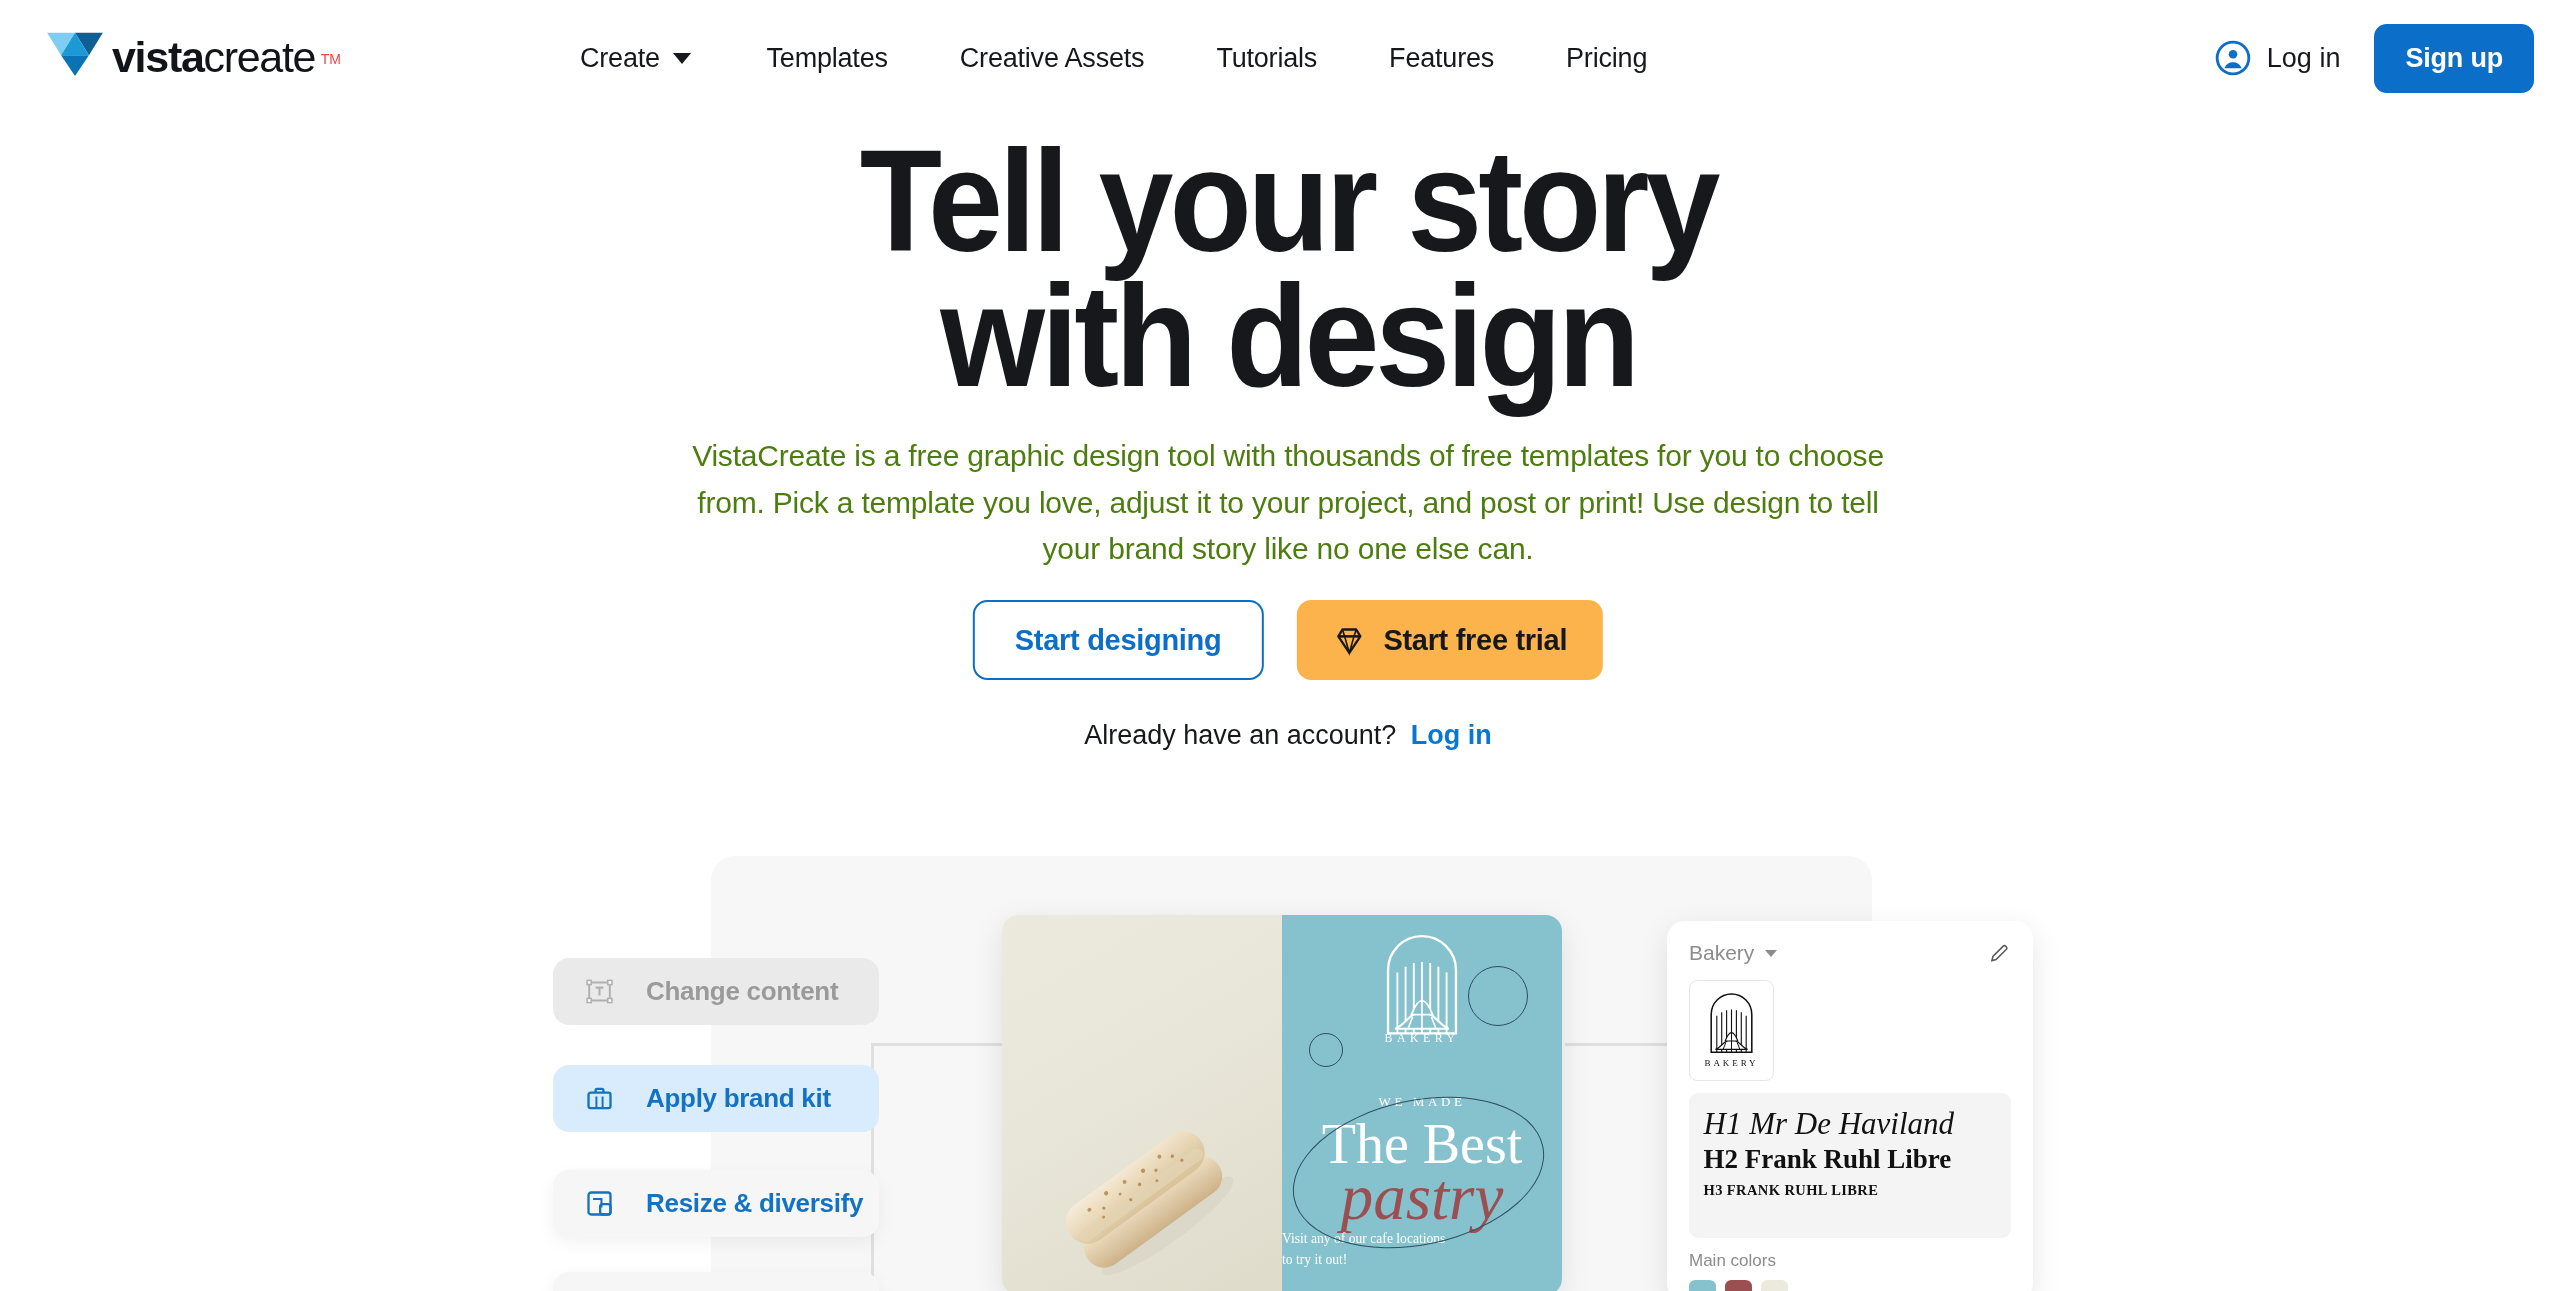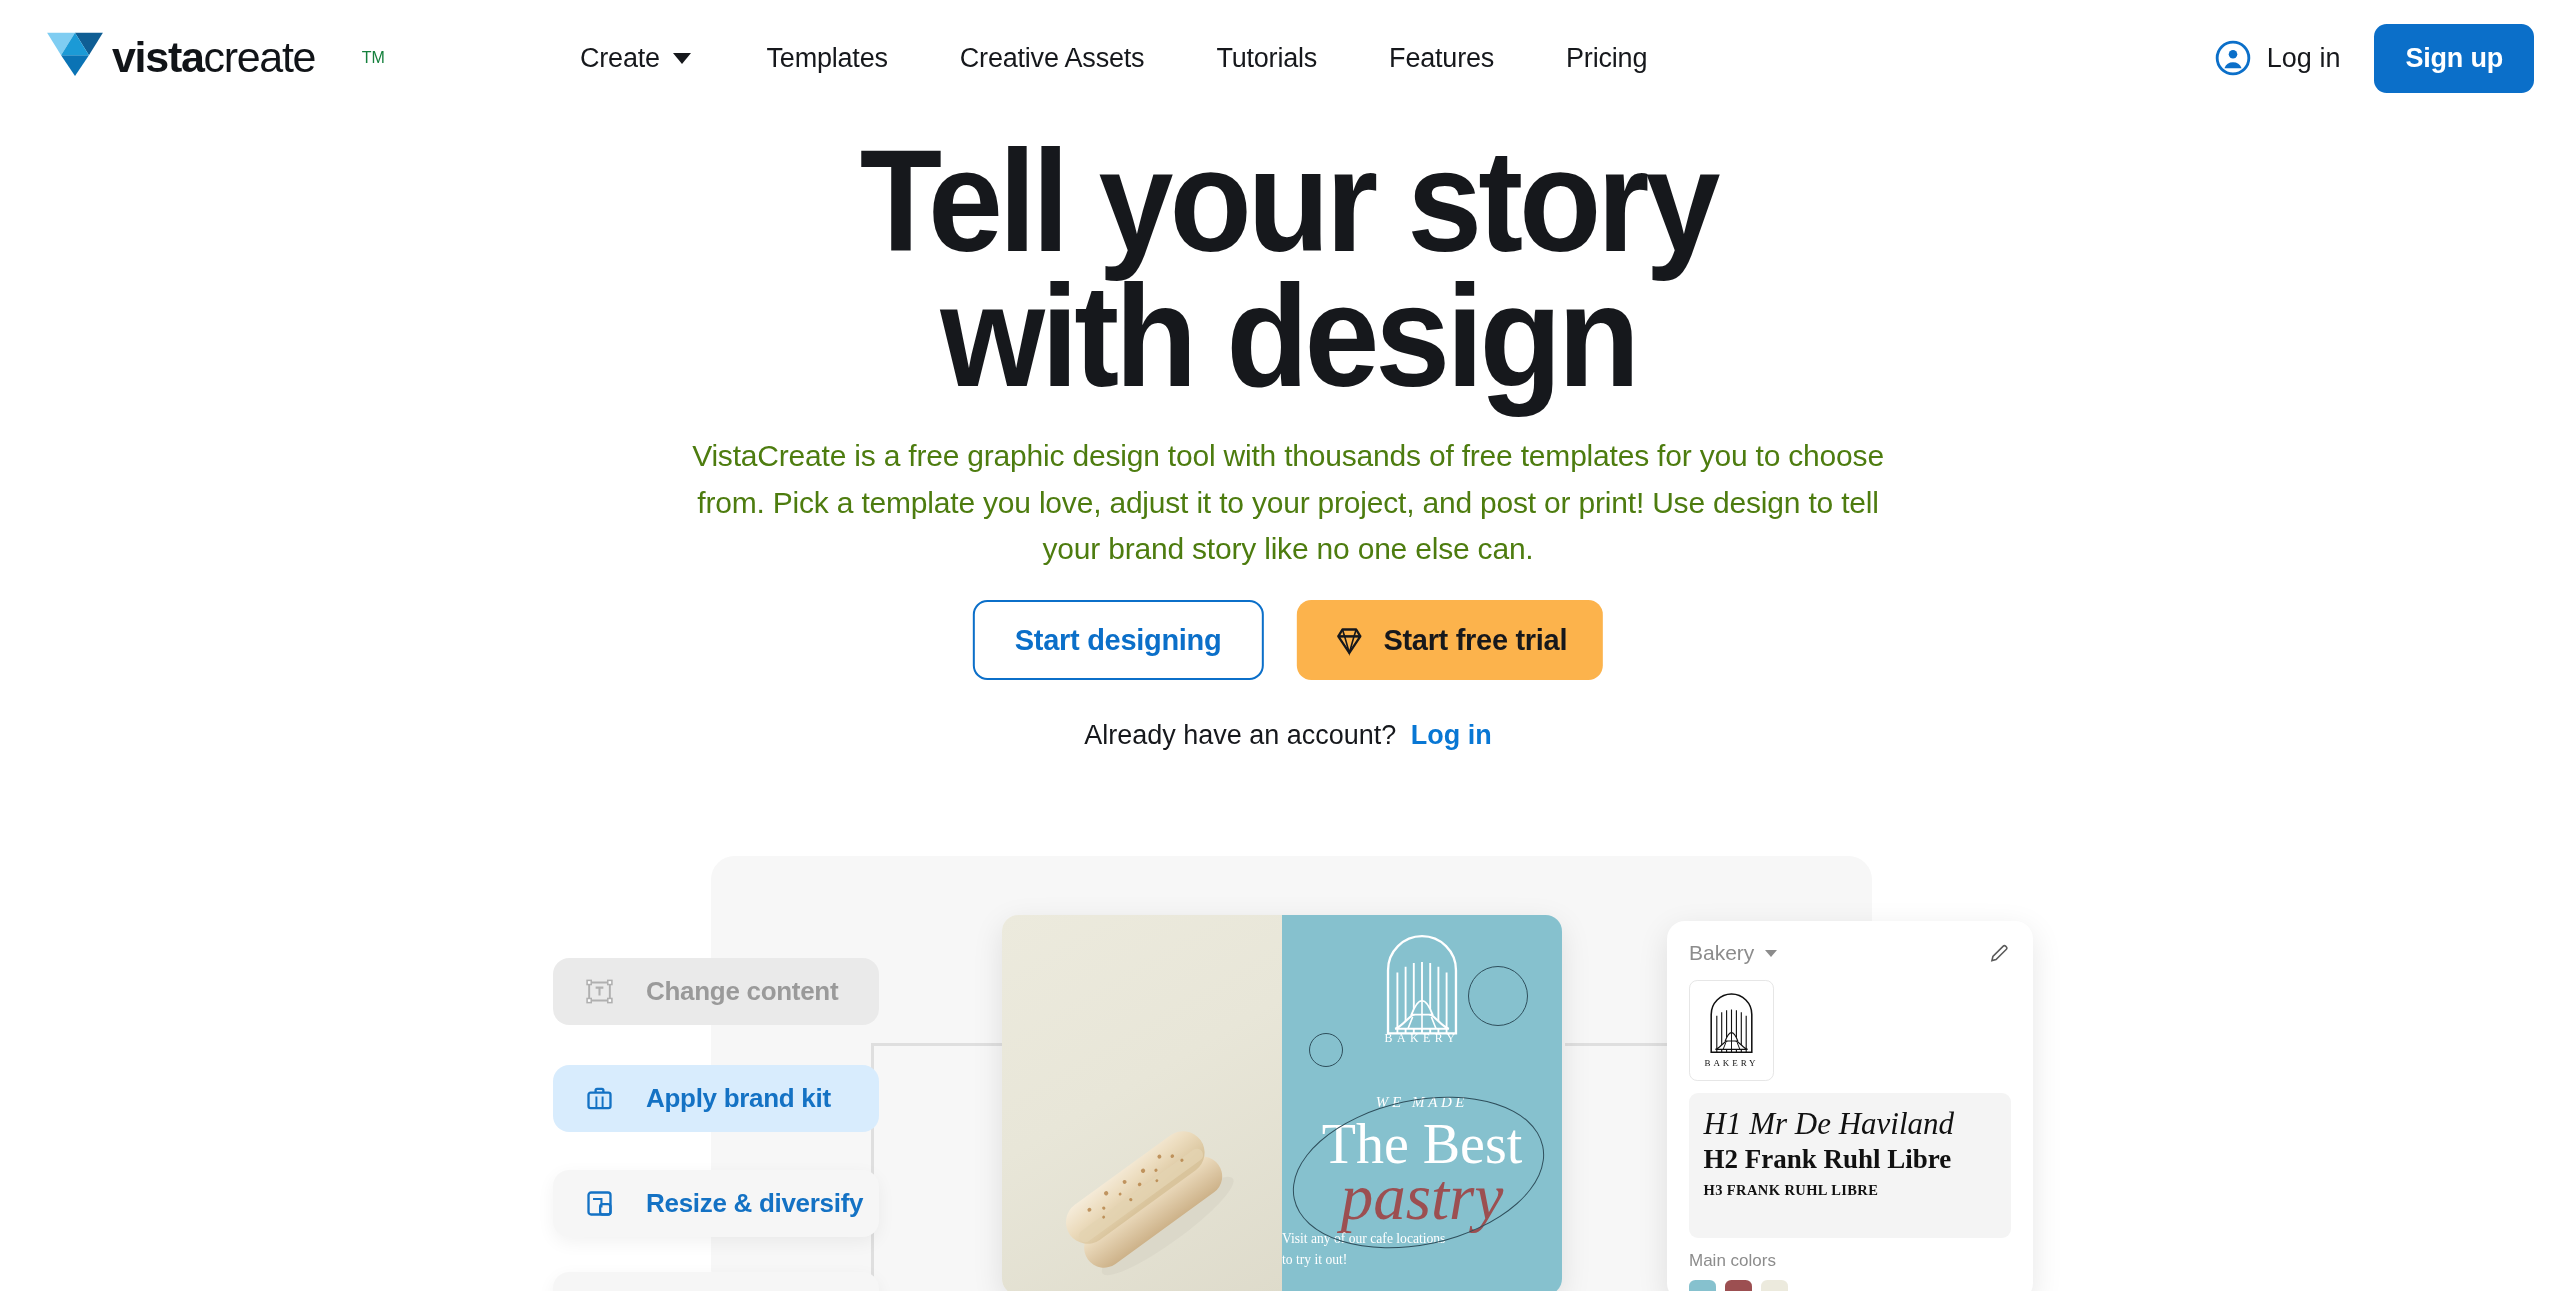--- a/index.html
+++ b/index.html
@@ -20,23 +20,22 @@
     position:absolute; left:47px; top:31px;
     display:flex; align-items:flex-end; gap:9px;
   }
   .logo-mark { width:56px; height:45px; display:block; }
   .logo-text {
     font-size:43px; font-weight:700; color:#111418;
     letter-spacing:-1.3px; line-height:1; position:relative; top:2.7px;
   }
   .logo-text .lt-light { font-weight:400; }
   .logo-tm {
-    font-size:16px; color:#15803d; position:relative; top:-9px; left:-3.6px;
+    font-size:14px; color:#ef4444; position:relative; top:-9px; left:-3.6px;
     font-weight:400;
-    margin-left:41px;
   }
 
   .nav { position:absolute; left:580px; top:0; height:116px; display:flex; align-items:center; }
   .nav-item {
     font-size:27px; color:#16181c; letter-spacing:-0.2px;
     display:flex; align-items:center; gap:12.7px;
     cursor:pointer; white-space:nowrap;
   }
   .nav-gap-1 { margin-right:76px; }
   .nav-gap { margin-right:72px; }
@@ -148,23 +147,22 @@
   .circ { position:absolute; border:1.4px solid #2f4f5c; border-radius:50%; }
   .circ-a { width:60px; height:60px; right:34px; top:51px; }
   .circ-b { width:34px; height:34px; left:27px; top:118px; }
   .ellipse-deco {
     position:absolute; left:9px; top:185px; width:255px; height:145px;
     border:1.4px solid #2f4f5c; border-radius:50%; transform:rotate(-12deg);
     z-index:3;
   }
   .pw-wemade {
     position:absolute; left:0; right:0; top:179px; text-align:center;
-    color:#fff; font-size:15px; letter-spacing:3.6px;
+    color:#fff; font-size:13px; letter-spacing:3.6px;
     font-family:"Liberation Serif", serif;
-    font-style:italic;
   }
   .pw-best {
     position:absolute; left:0; right:0; top:201px; text-align:center;
     color:#fff; font-size:56px; font-family:"Liberation Serif", serif; line-height:1;
   }
   .pw-pastry {
     position:absolute; left:0; right:0; top:250px; text-align:center;
     color:#9c4f51; font-size:65px; font-family:"Liberation Serif", serif;
     font-style:italic; line-height:1;
   }

